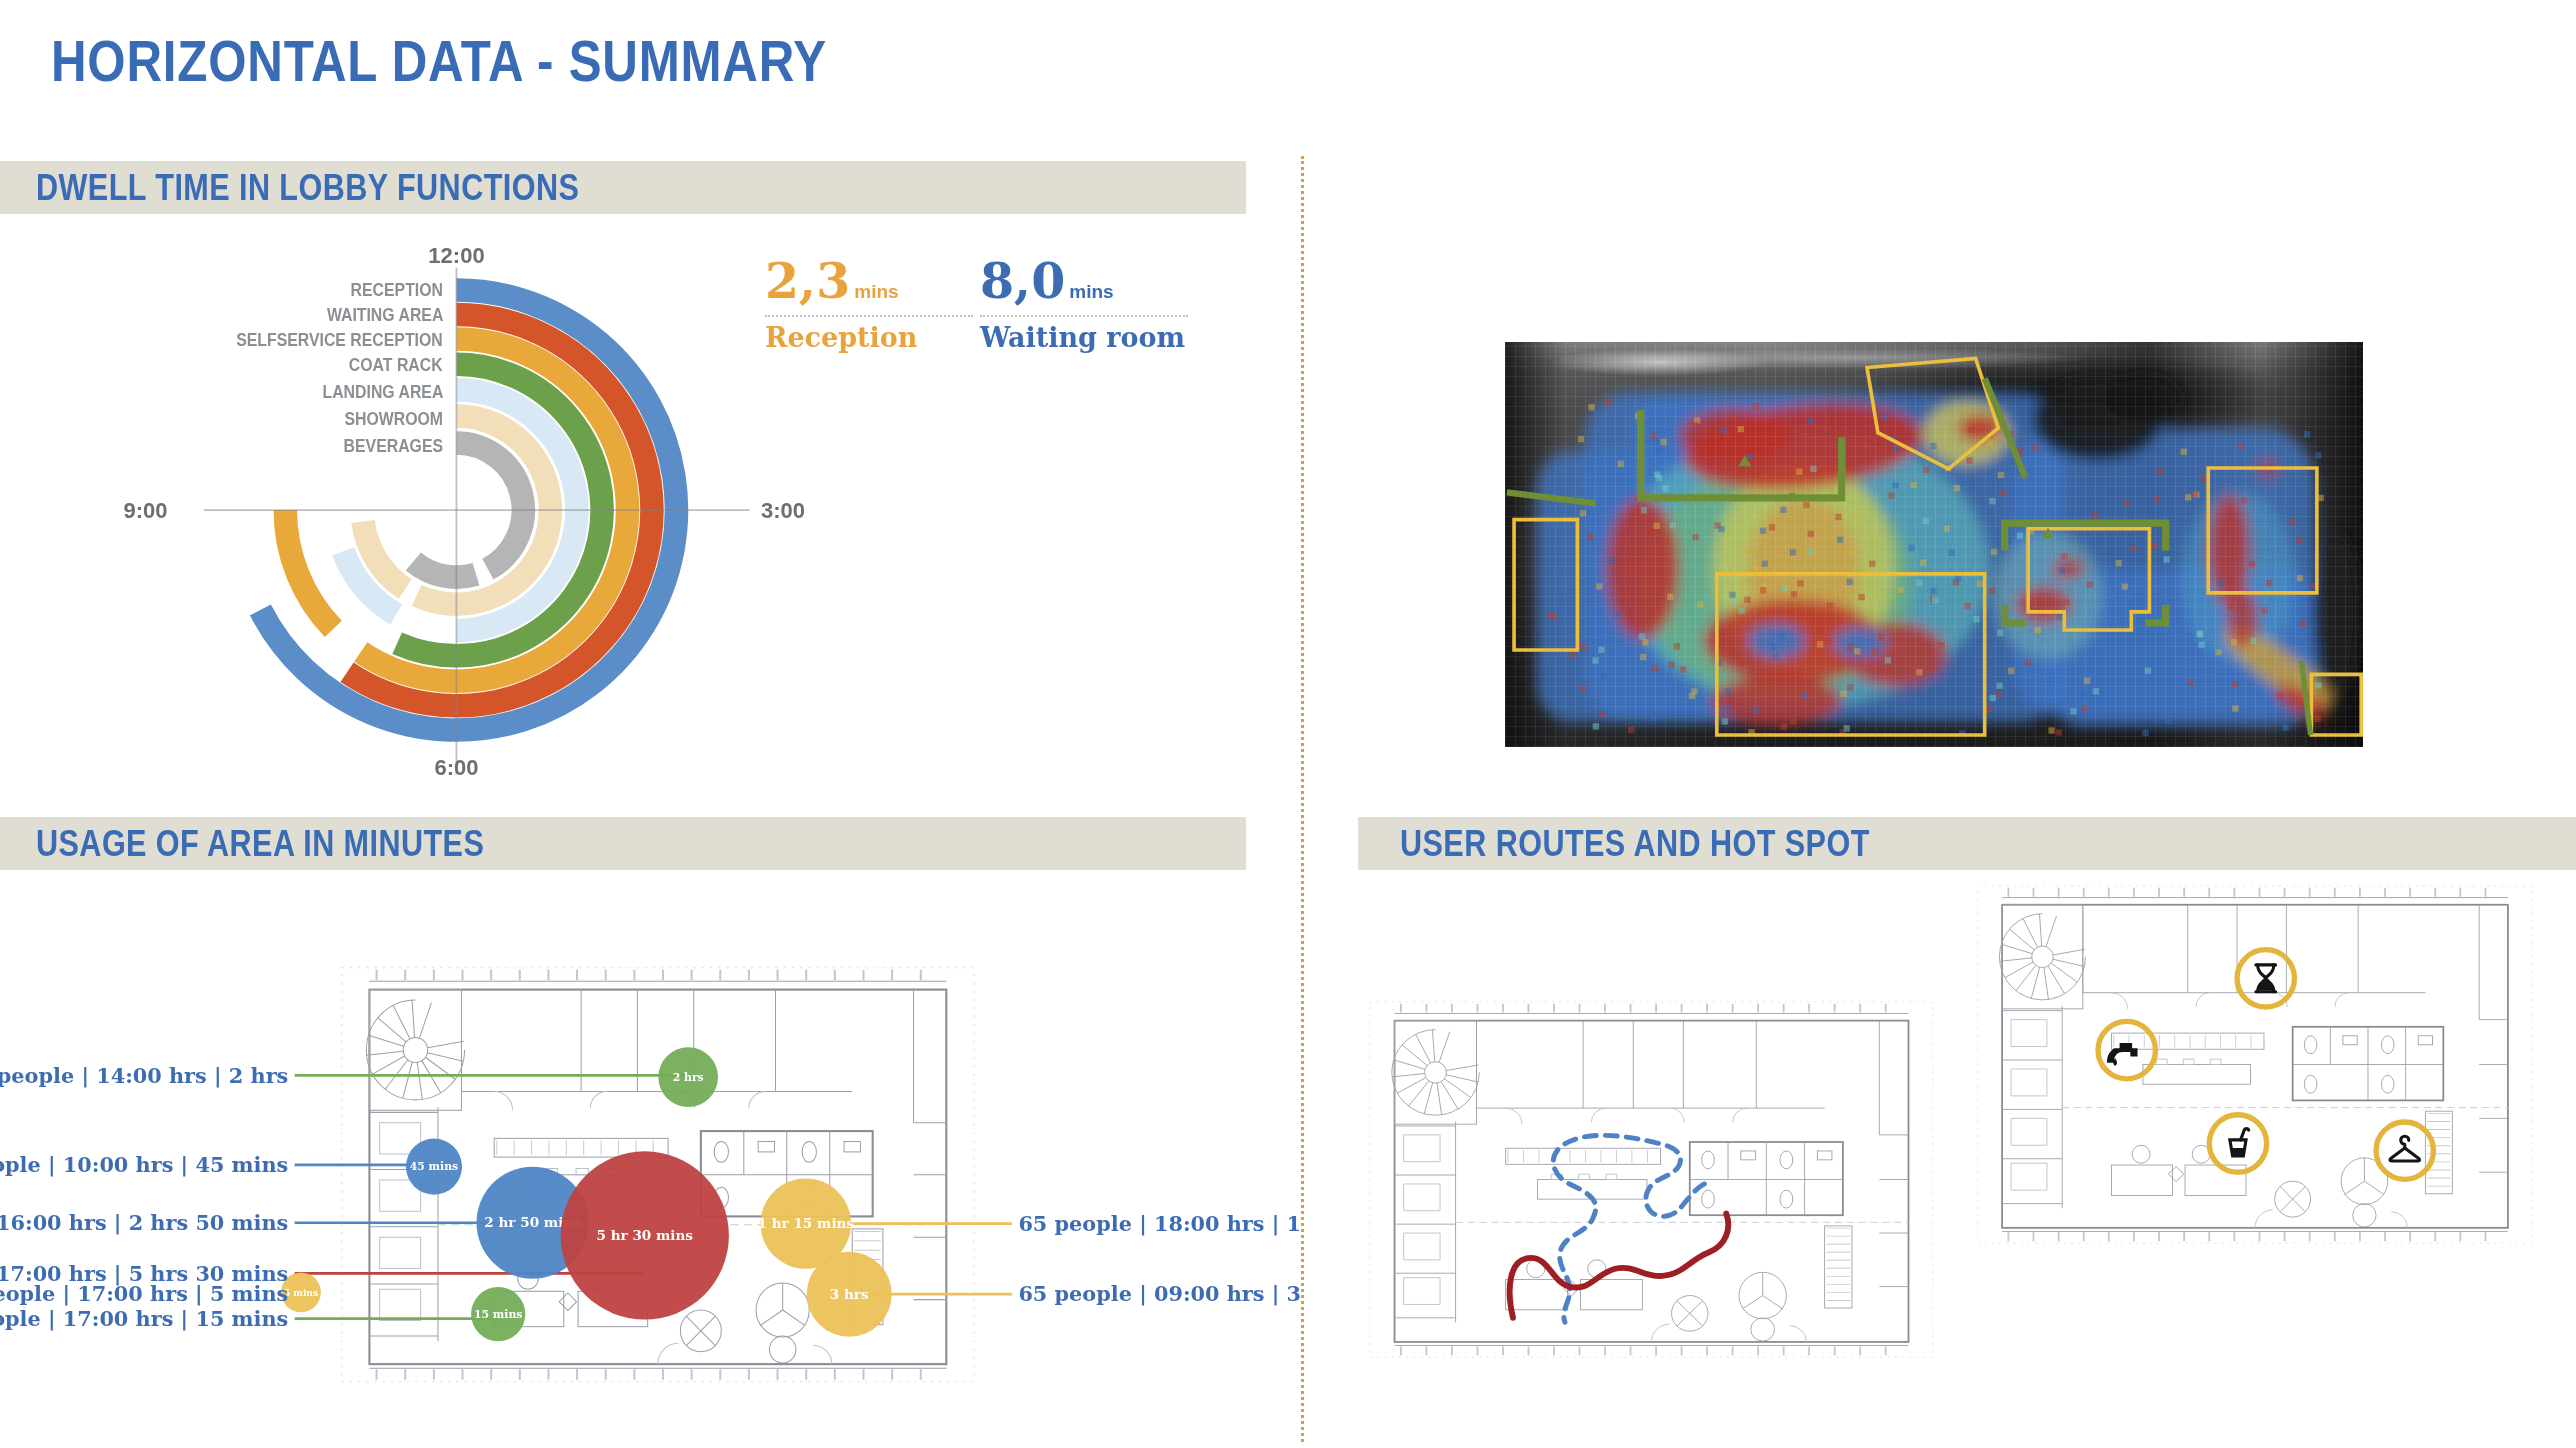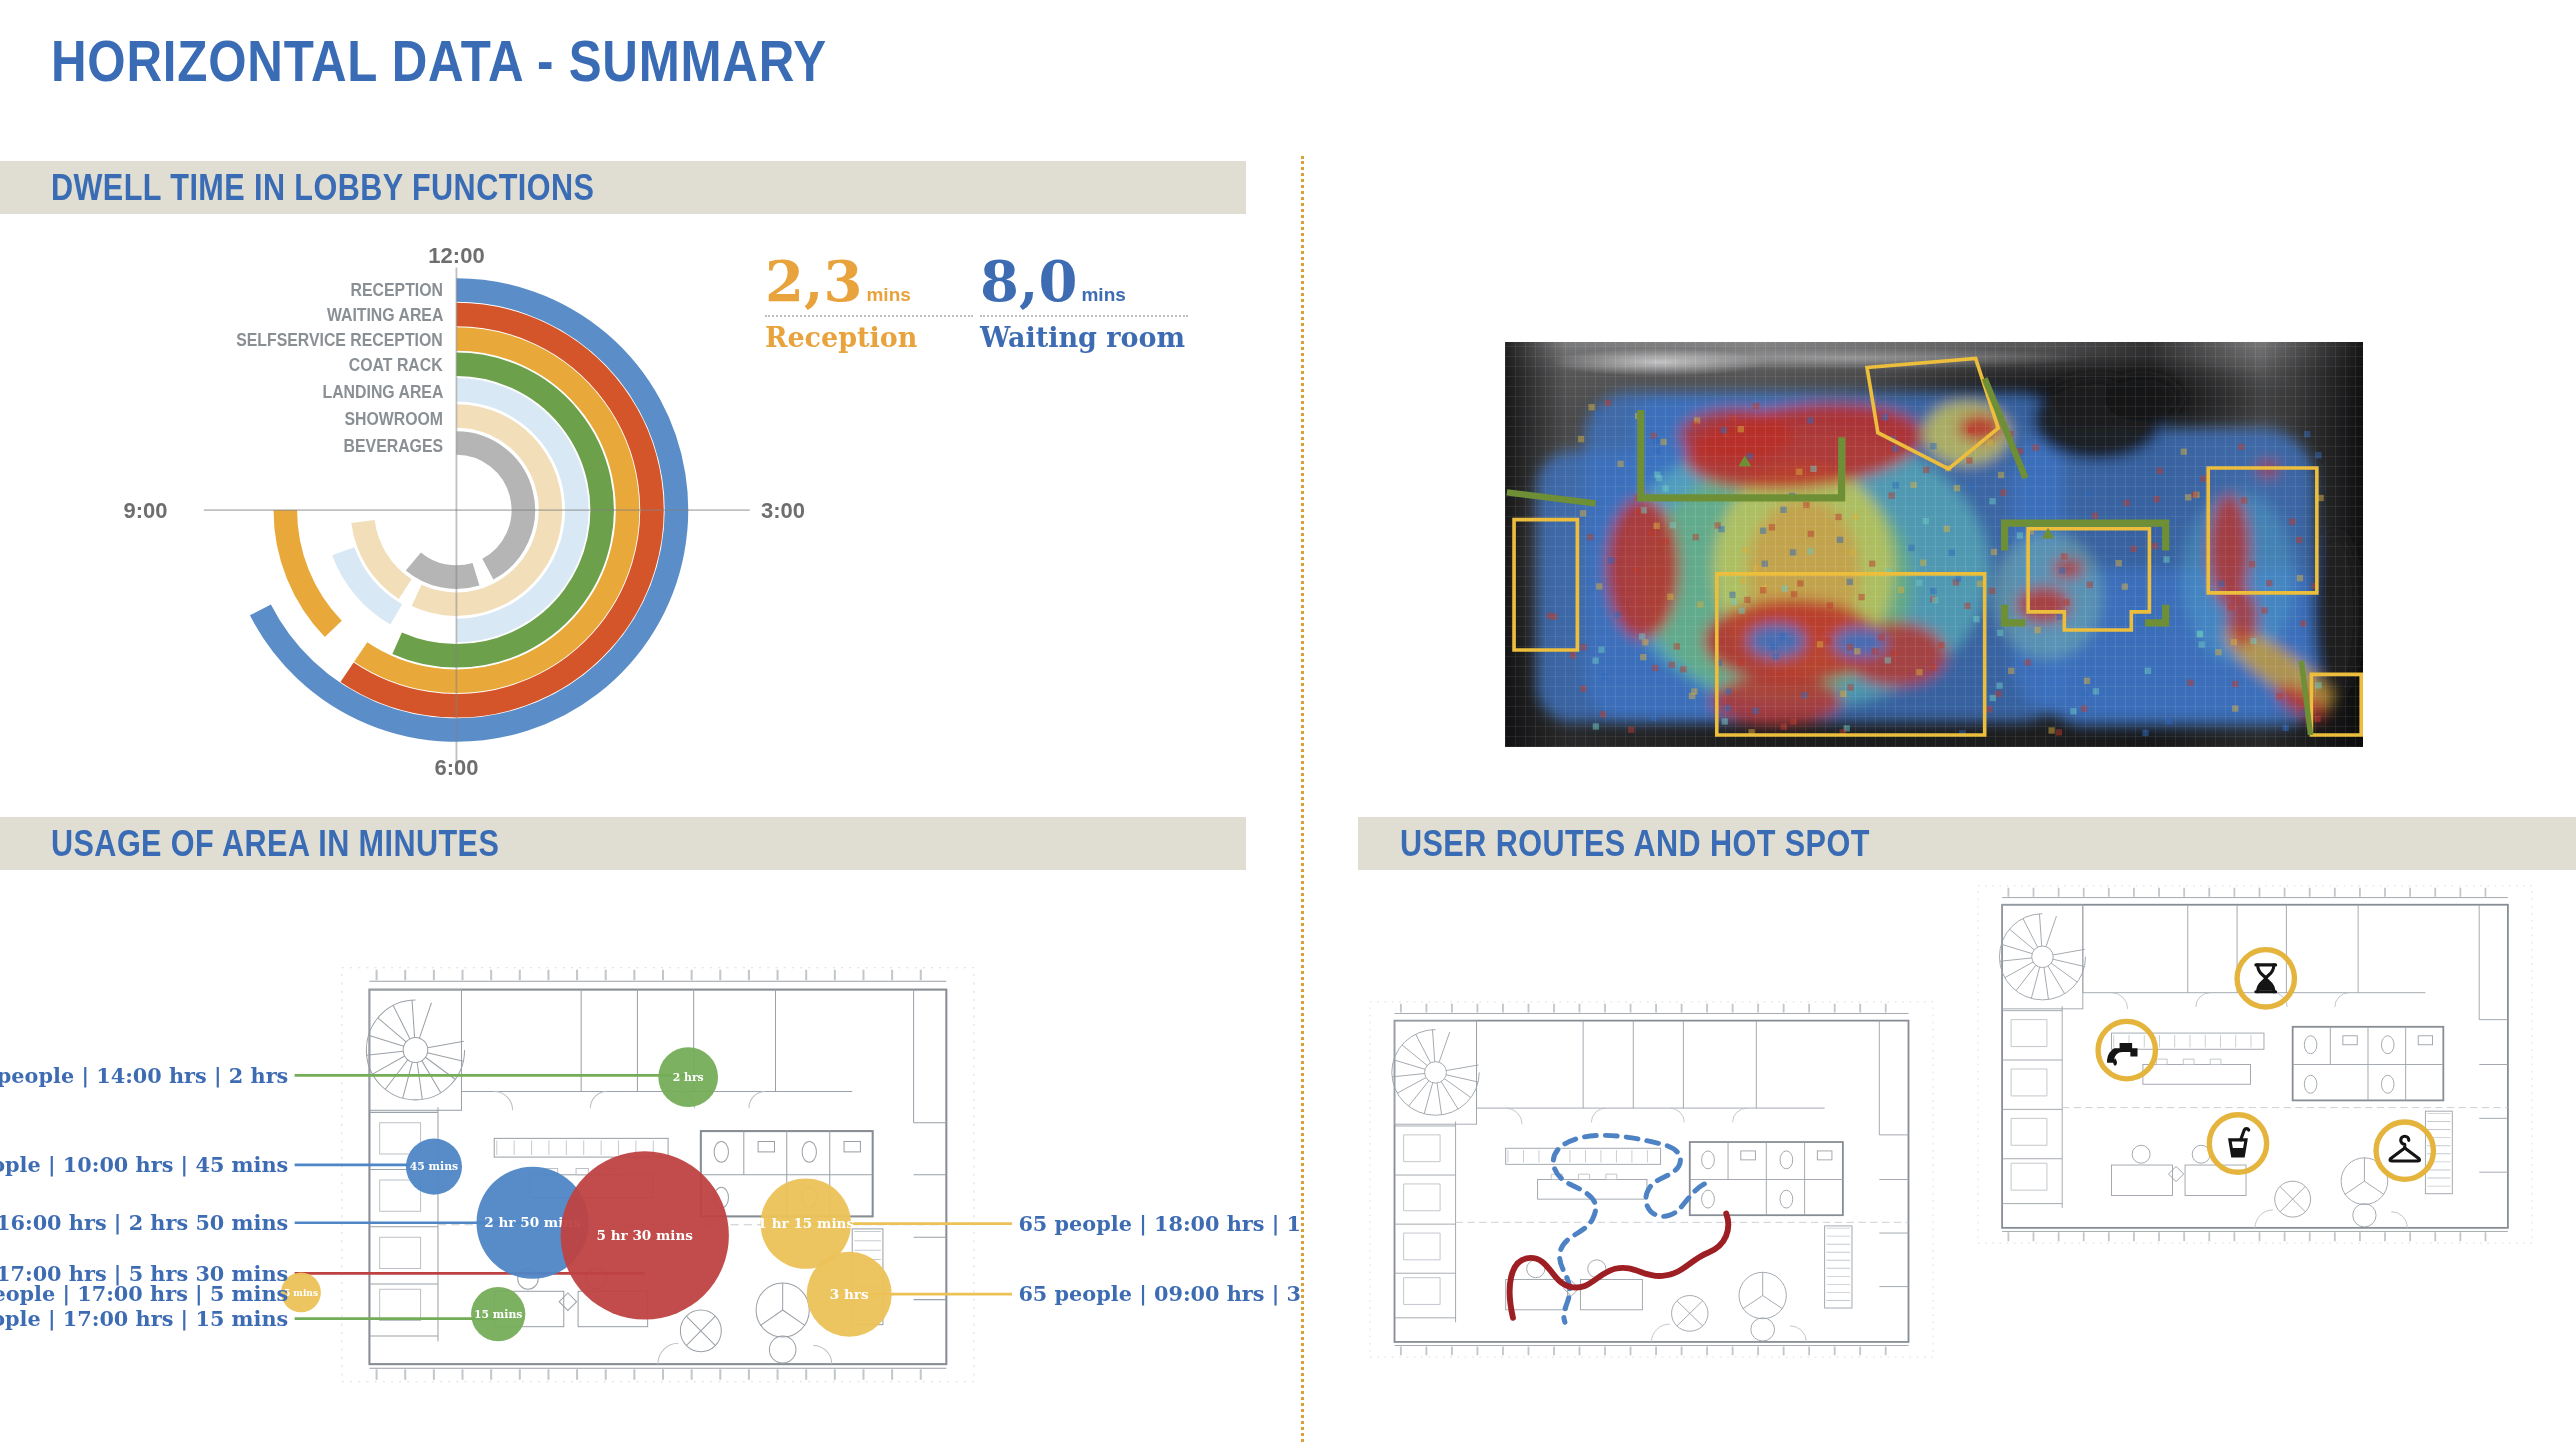--- a/index.html
+++ b/index.html
@@ -8,32 +8,32 @@
   #root{position:absolute;inset:0;background:#fff;}
 
   .cond{transform:scaleX(.85);transform-origin:left center;white-space:nowrap;}
   .page-title{position:absolute;left:51px;top:27px;font-size:58px;font-weight:bold;
               color:#3a6bb5;letter-spacing:0.9px;}
   .vdivider{position:absolute;left:1301px;top:156px;height:1286px;width:0;
             border-left:3.6px dotted #d8a13c;}
 
   .bar{position:absolute;height:53px;background:#e0ded2;display:flex;align-items:center;}
   .bar .bar-label{font-size:36px;font-weight:bold;color:#3a6bb5;letter-spacing:0.5px;}
-  .bar-left{left:0;width:1246px;padding-left:51px;box-sizing:border-box;}
+  .bar-left{left:0;width:1246px;padding-left:36px;box-sizing:border-box;}
   .bar-right{left:1358px;width:1218px;padding-left:42px;box-sizing:border-box;}
 
   
   .dwell-area{position:absolute;left:0;top:214px;width:1304px;height:603px;}
   .dwell-svg{position:absolute;left:0;top:0;}
   .clock-label{position:absolute;font-size:22px;color:#6e6e6e;font-weight:bold;}
   .cat-label{position:absolute;font-size:18px;font-weight:bold;color:#8a8f94;
              text-align:right;right:861px;transform:scaleX(.88);transform-origin:right center;
              white-space:nowrap;line-height:22px;}
   .stat{position:absolute;width:208px;}
-  .stat .v{font-family:"DejaVu Serif",serif;font-weight:bold;font-size:56px;line-height:49px;}
+  .stat .v{font-family:"DejaVu Serif",serif;font-weight:bold;font-size:49px;line-height:49px;}
   .stat .u{font-family:Liberation Sans, sans-serif;font-weight:bold;font-size:19px;}
   .stat .rule{border-top:2.7px dotted #bdbdbd;margin-top:9px;margin-bottom:5.4px;}
   .stat .l{font-family:"DejaVu Serif",serif;font-weight:bold;font-size:27px;}
 
   
   .usage-area{position:absolute;left:0;top:869px;width:1304px;height:579px;}
   .usage-svg{position:absolute;left:0;top:0;}
   .usage-legend{position:absolute;left:1041px;top:40px;list-style:none;margin:0;padding:0;}
   .usage-legend li{display:flex;align-items:center;margin-bottom:12.7px;height:25px;}
   .usage-legend .dot{width:25px;height:25px;border-radius:50%;margin-right:14.5px;flex:0 0 auto;}

